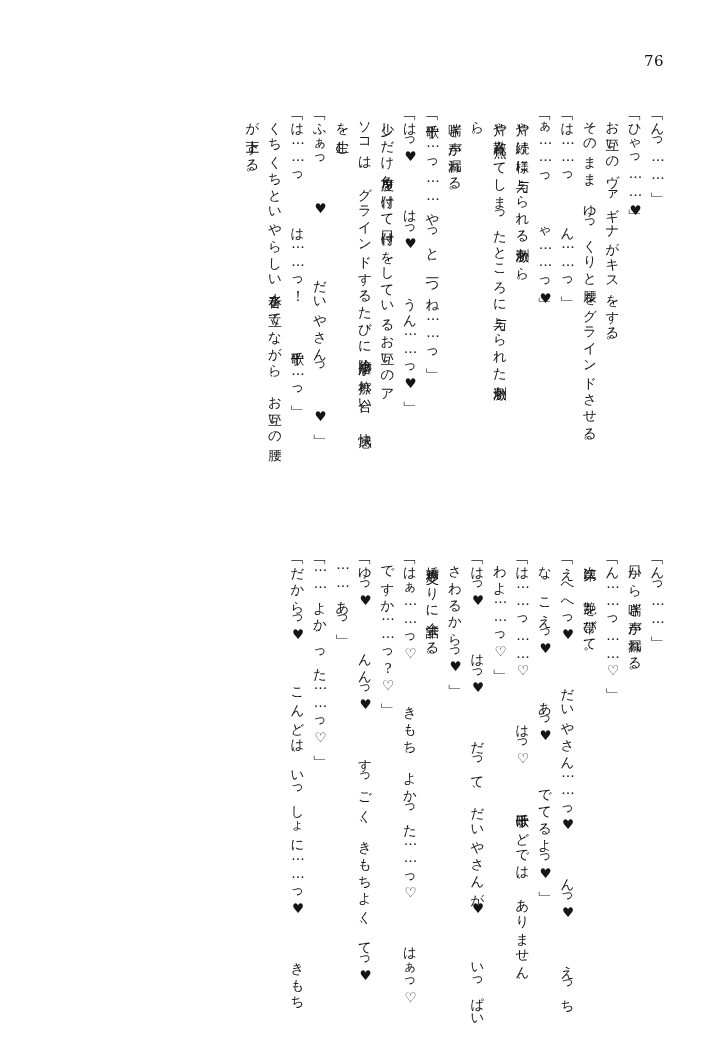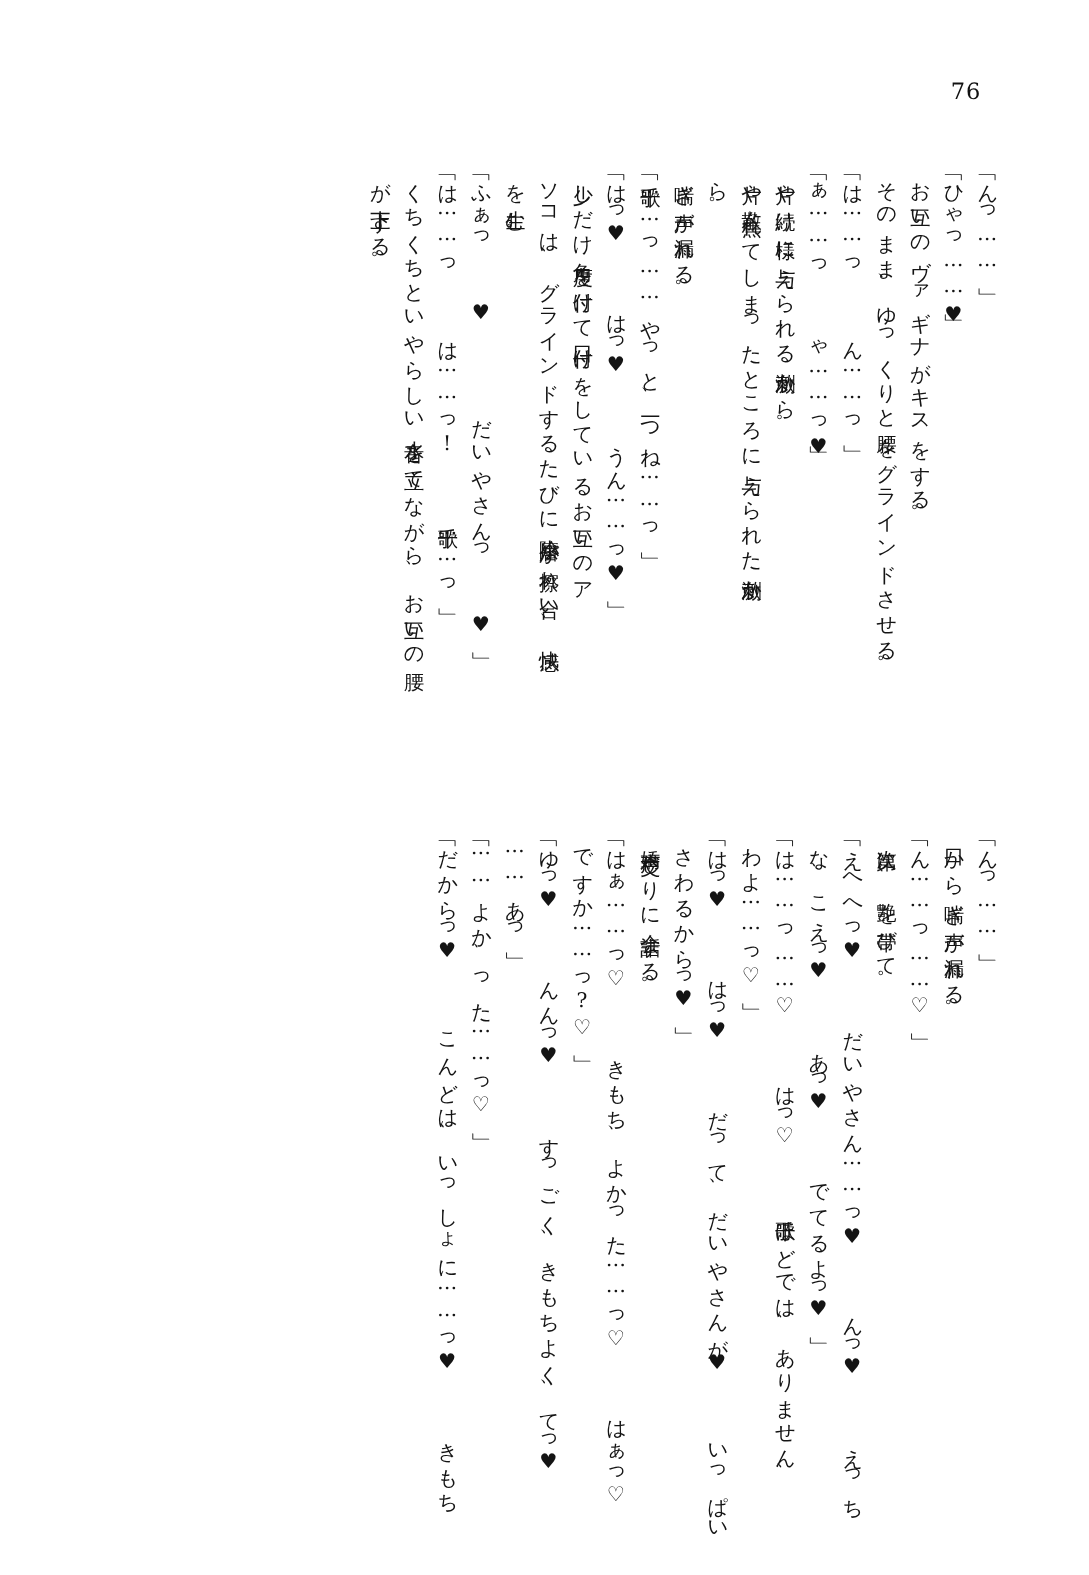--- a/index.html
+++ b/index.html
@@ -15,21 +15,21 @@
     position: relative;
     width: 726px;
     height: 1050px;
     background: #ffffff;
     overflow: hidden;
     box-sizing: border-box;
   }
   .page-number {
     position: absolute;
     top: 52px;
-    right: 72px;
+    right: 62px;
     font-size: 15px;
     letter-spacing: 0.5px;
     font-family: "DejaVu Serif", "Liberation Serif", serif;
     color: #111;
   }
   .text-block {
     position: absolute;
     display: flex;
     flex-direction: row-reverse;
     align-items: flex-start;

